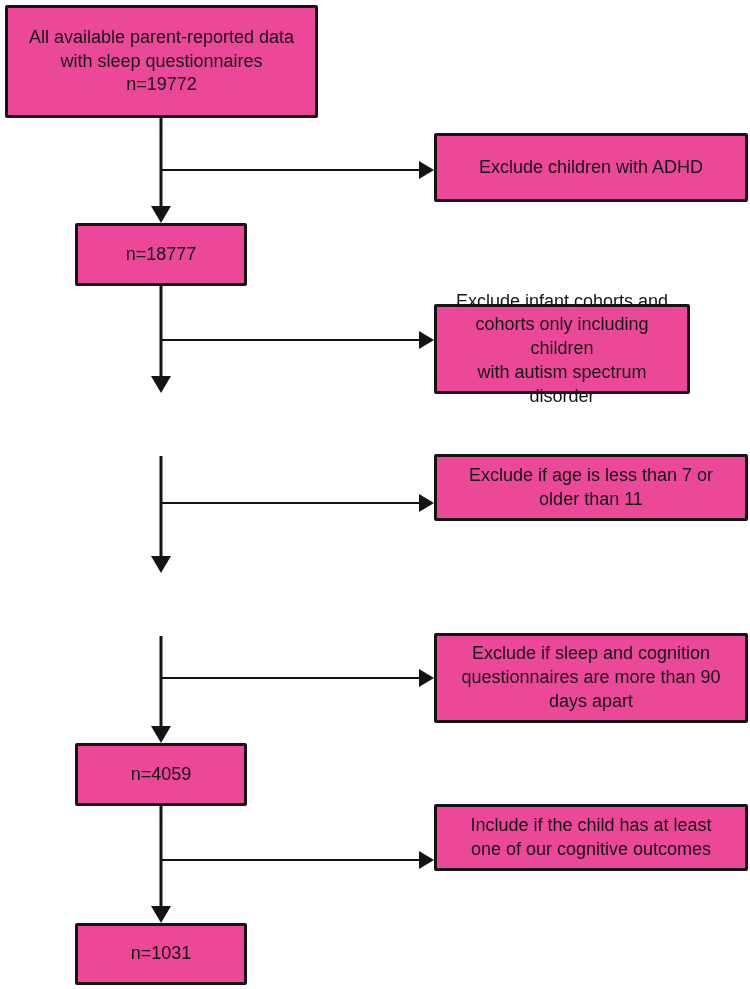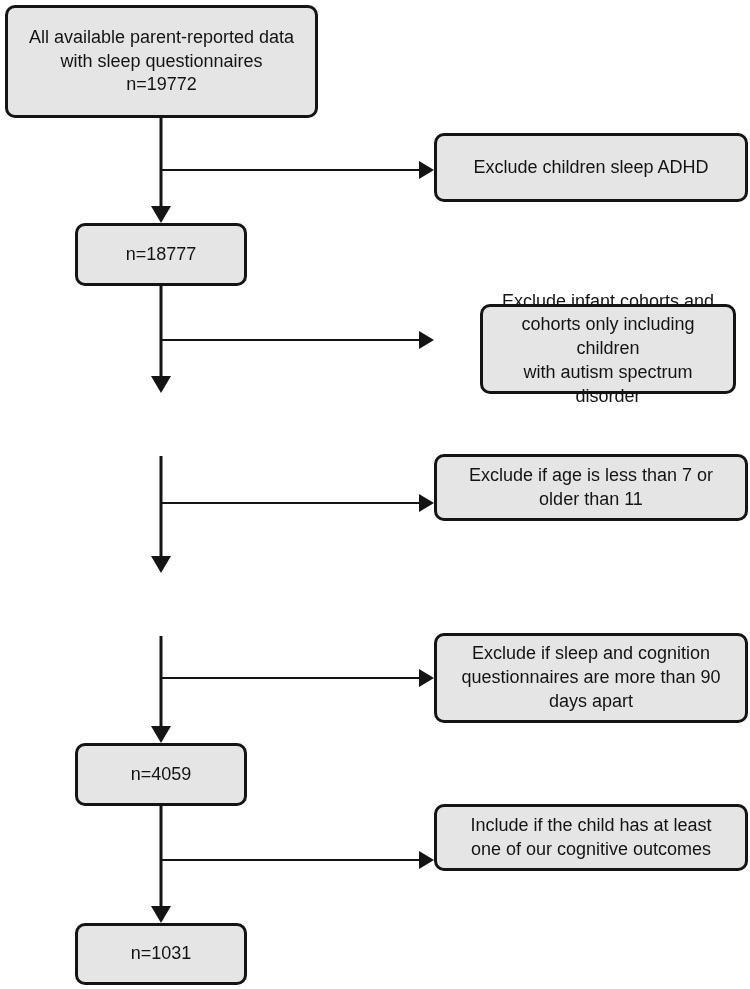--- a/index.html
+++ b/index.html
@@ -17,41 +17,41 @@
   }
   .connectors {
     position: absolute;
     left: 0;
     top: 0;
     pointer-events: none;
   }
   .box {
     position: absolute;
     box-sizing: border-box;
-    background: #e5e5e5;
+    background: #ec4899;
     border: 3px solid #141414;
-    border-radius: 10px;
+    border-radius: 2px;
     display: flex;
     align-items: center;
     justify-content: center;
     text-align: center;
     white-space: pre-line;
     font-size: 18px;
     line-height: 1.32;
     color: #141414;
     padding: 4px 6px;
   }
   #b1 { left: 5px;   top: 5px;   width: 313px; height: 113px; }
   #b2 { left: 75px;  top: 223px; width: 172px; height: 63px; }
   #b3 { left: 75px;  top: 393px; width: 172px; height: 63px; }
   #b4 { left: 75px;  top: 573px; width: 172px; height: 63px; }
   #b5 { left: 75px;  top: 743px; width: 172px; height: 63px; }
   #b6 { left: 75px;  top: 923px; width: 172px; height: 62px; }
   #s1 { left: 434px; top: 133px; width: 314px; height: 69px; }
-  #s2 { left: 434px; top: 304px; width: 256px; height: 90px; margin-left: 46px; }
+  #s2 { left: 434px; top: 304px; width: 256px; height: 90px; }
   #s3 { left: 434px; top: 454px; width: 314px; height: 67px; }
   #s4 { left: 434px; top: 633px; width: 314px; height: 90px; }
   #s5 { left: 434px; top: 804px; width: 314px; height: 67px; }
 </style>
 </head>
 <body>
 
 <div class="canvas">
 
   <svg class="connectors" width="750" height="989" viewBox="0 0 750 989">
@@ -79,21 +79,21 @@
     <polygon points="419,851 419,869 434,860" fill="#141414"></polygon>
   </svg>
 
   <div id="b1" class="box">All available parent-reported data
 with sleep questionnaires
 n=19772</div>
   <div id="b2" class="box">n=18777</div>
   <div id="b5" class="box">n=4059</div>
   <div id="b6" class="box">n=1031</div>
 
-  <div id="s1" class="box">Exclude children sleep ADHD</div>
+  <div id="s1" class="box">Exclude children with ADHD</div>
   <div id="s2" class="box">Exclude infant cohorts and
 cohorts only including children
 with autism spectrum disorder</div>
   <div id="s3" class="box">Exclude if age is less than 7 or
 older than 11</div>
   <div id="s4" class="box">Exclude if sleep and cognition
 questionnaires are more than 90
 days apart</div>
   <div id="s5" class="box">Include if the child has at least
 one of our cognitive outcomes</div>

